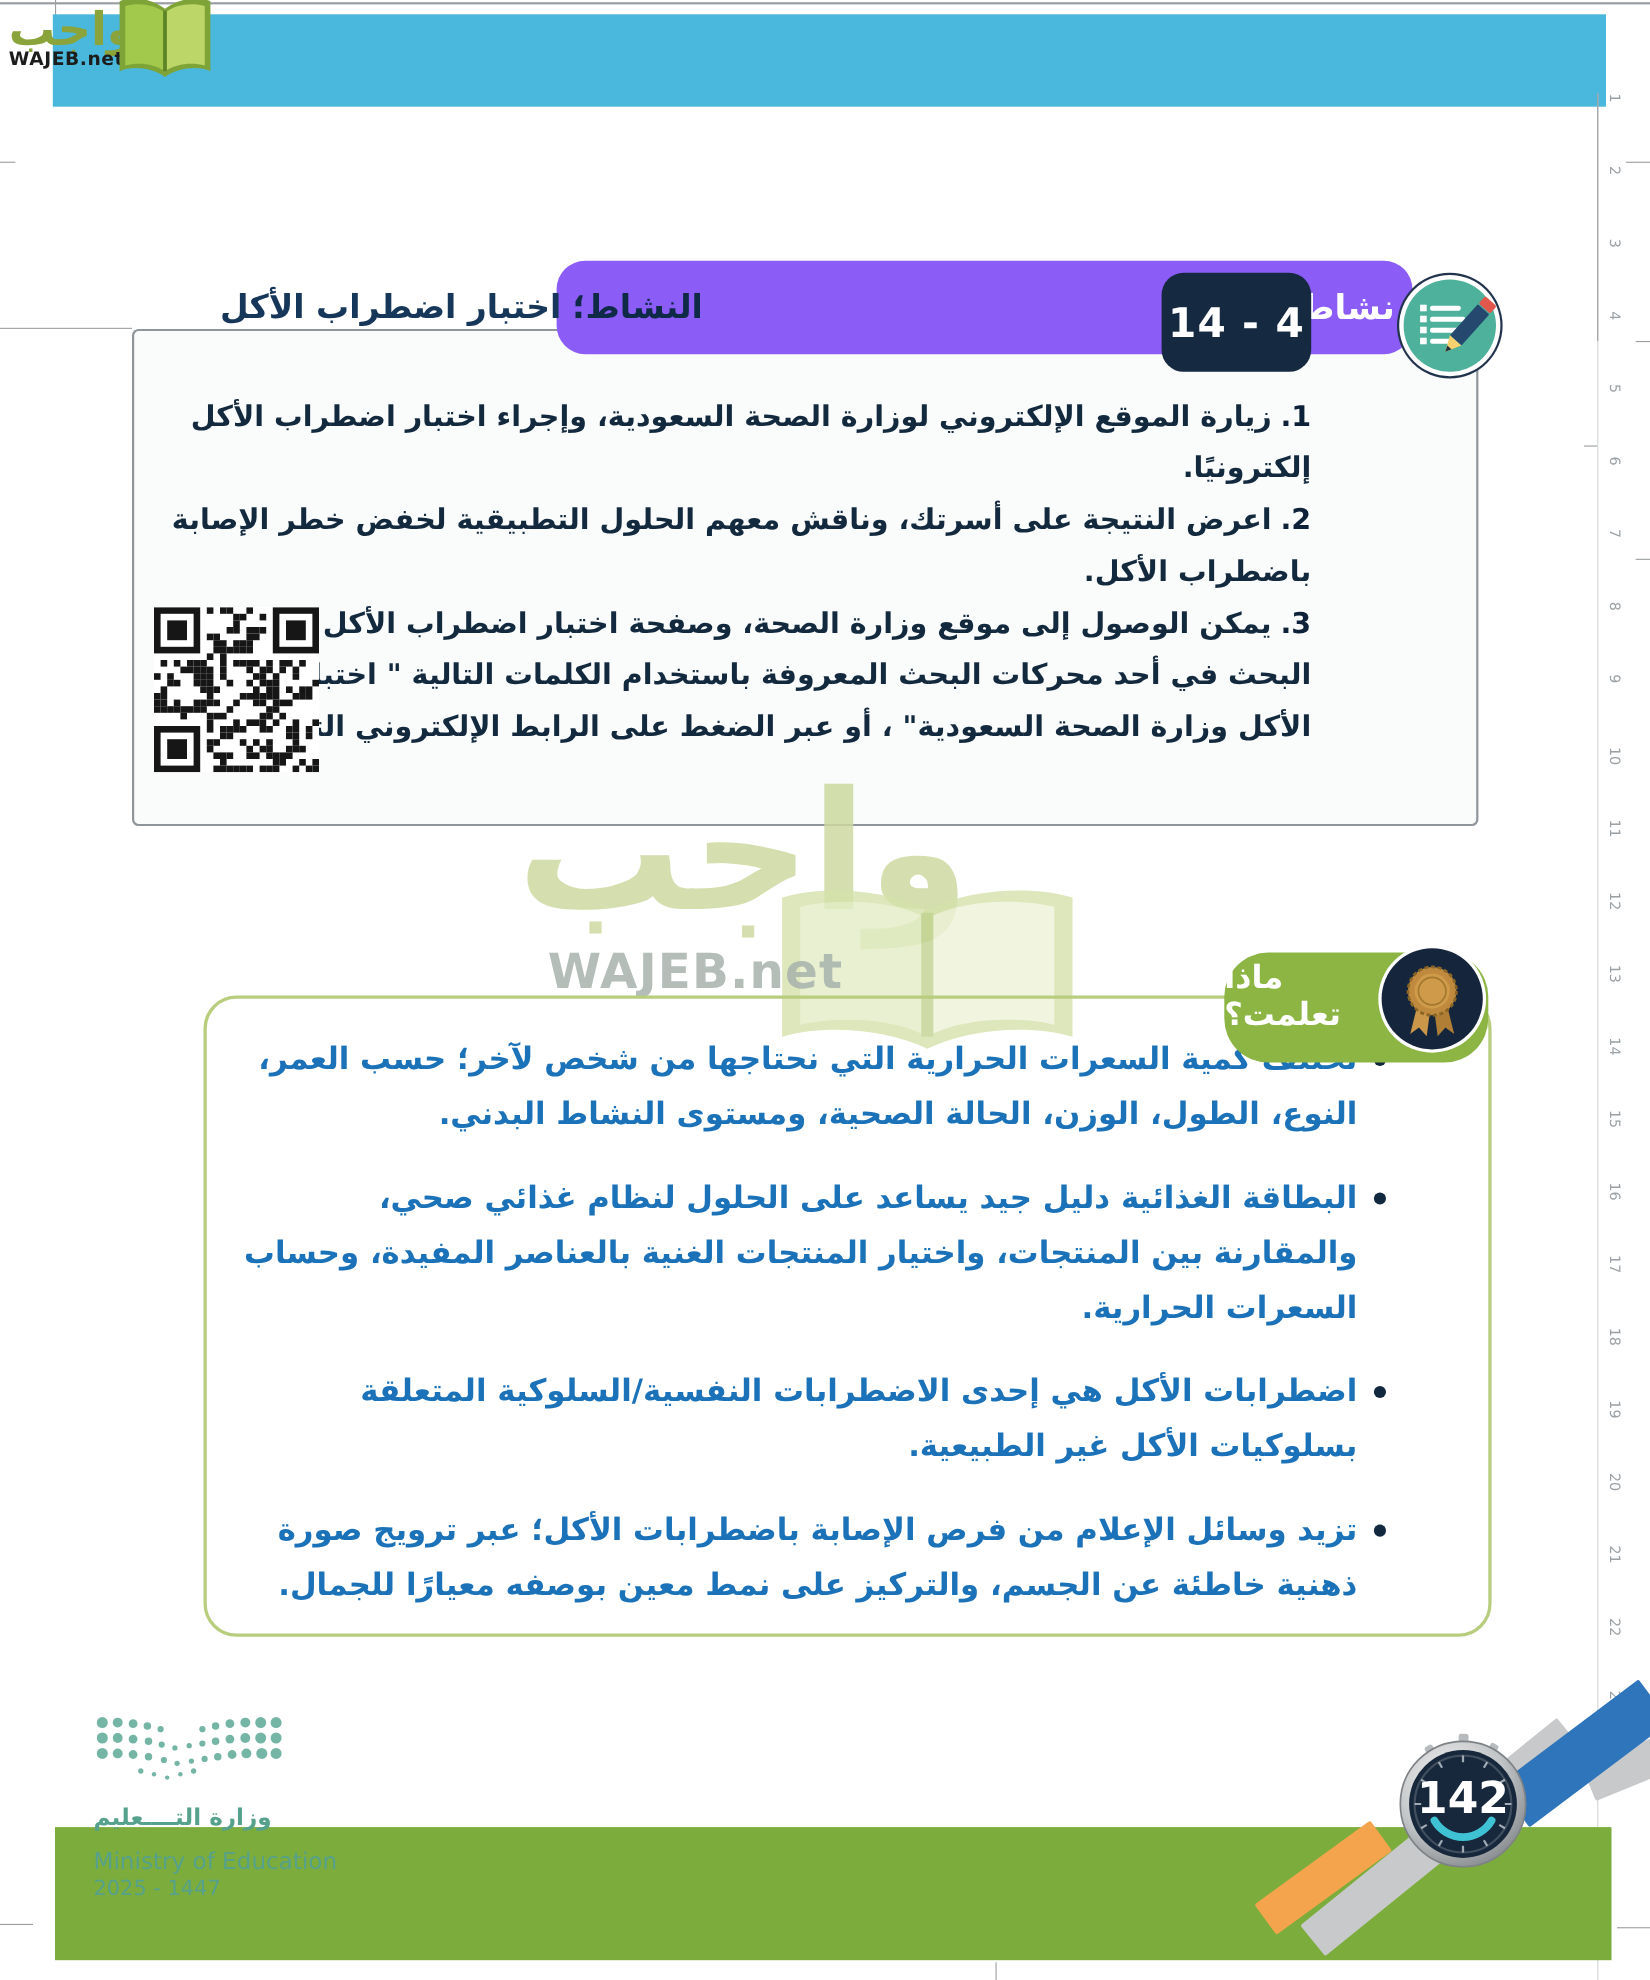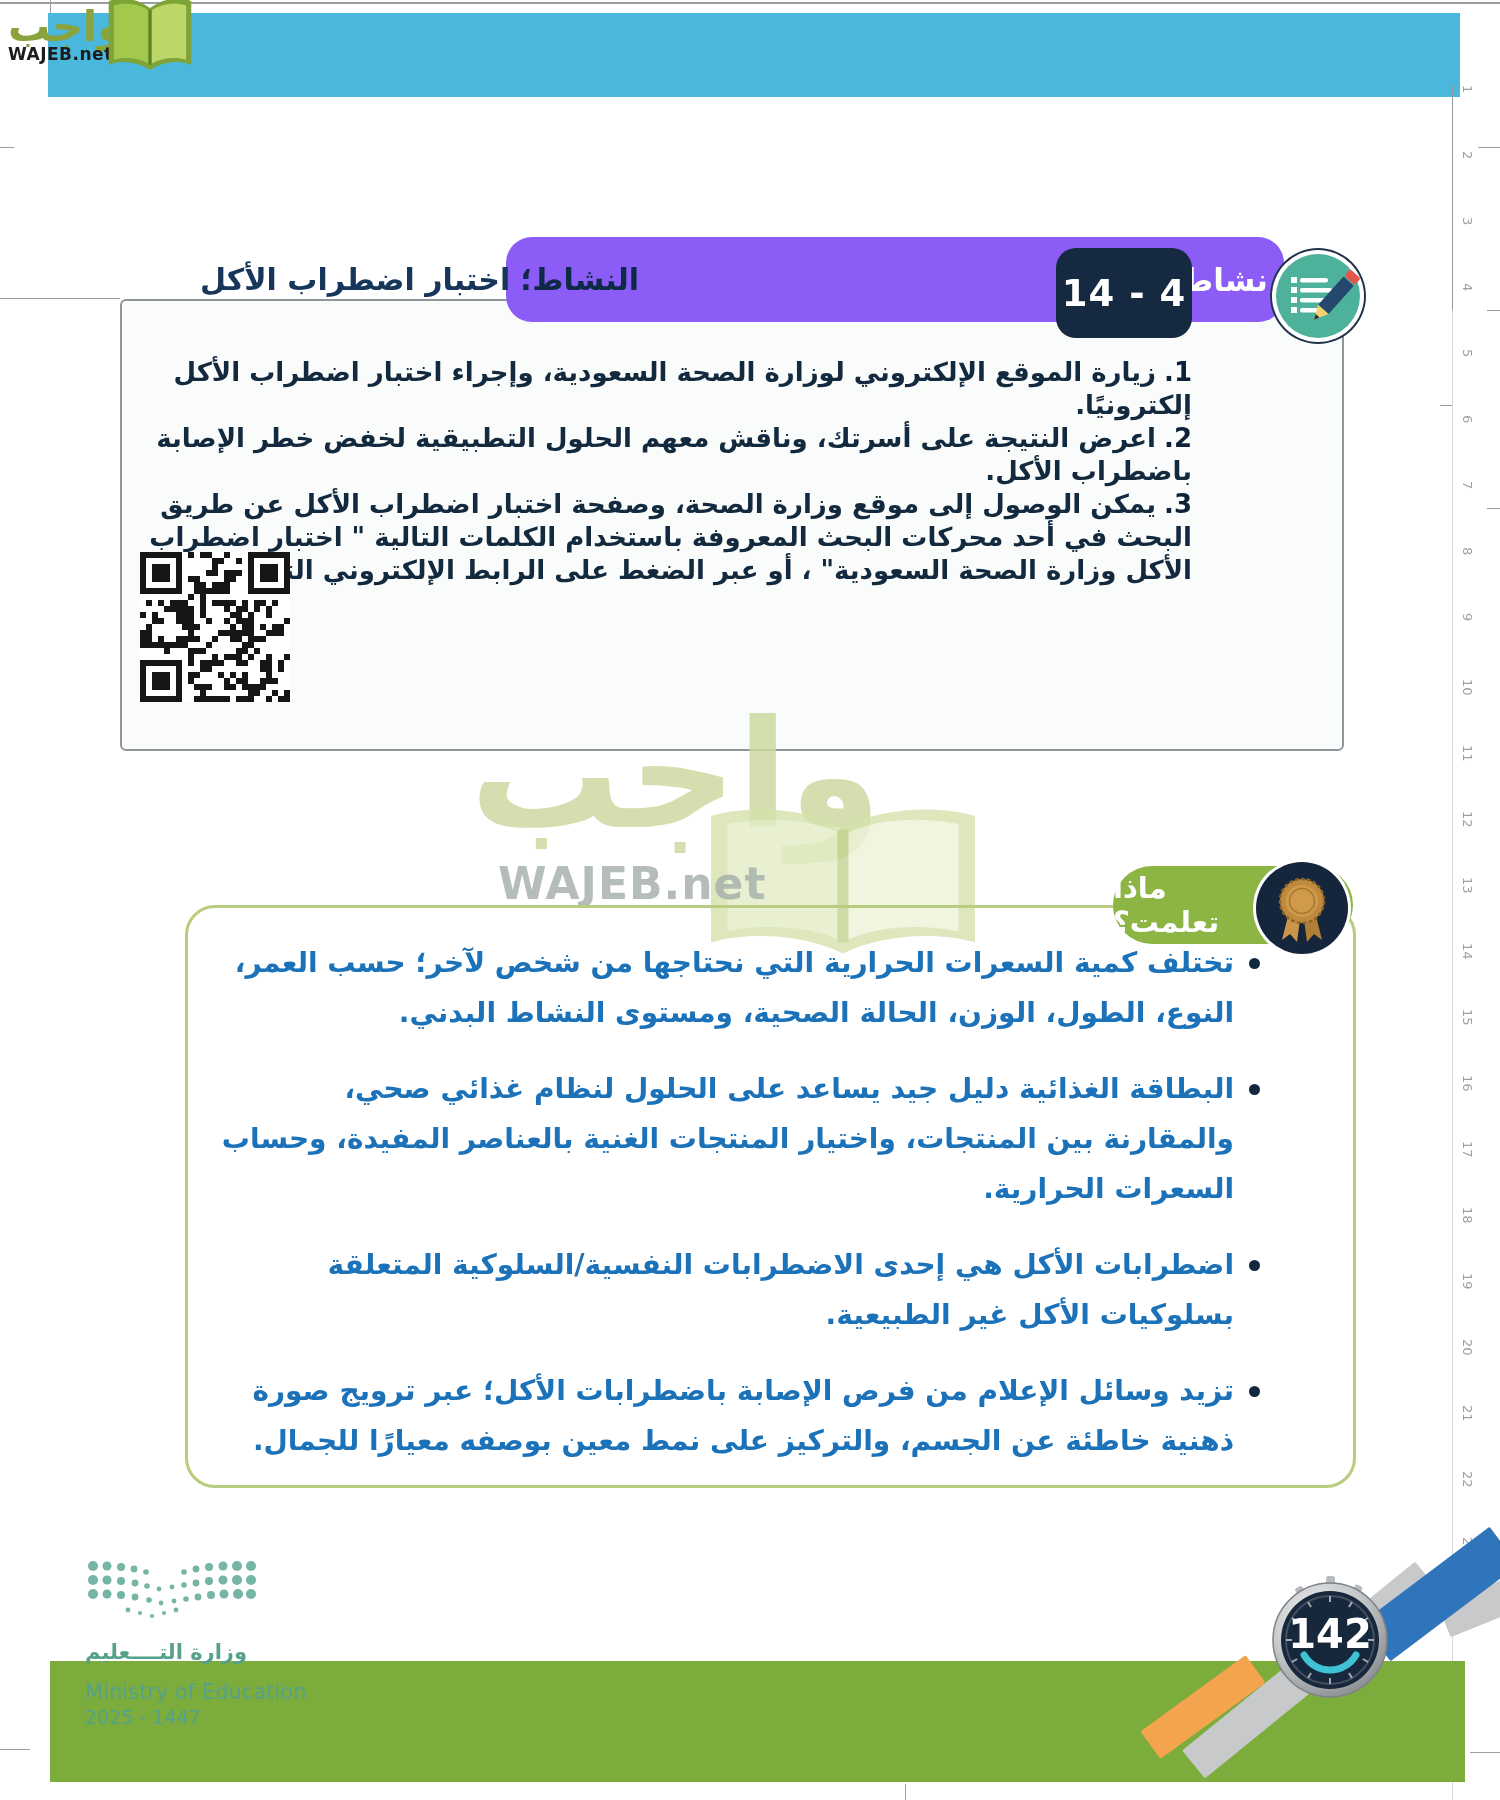--- a/index.html
+++ b/index.html
@@ -31,32 +31,32 @@
   .act-label{position:absolute;right:16px;top:0;height:85px;display:flex;align-items:center;
              font-size:31px;font-weight:bold;color:#ffffff;}
   .act-num{position:absolute;left:1056px;top:248px;width:136px;height:90px;background:#152940;border-radius:20px;
            display:flex;align-items:center;justify-content:center;color:#fff;font-size:37px;font-weight:bold;letter-spacing:1px;}
   .act-title{position:absolute;left:200px;top:237px;width:836px;height:85px;display:flex;align-items:center;justify-content:flex-end;
              font-size:30px;font-weight:800;color:#16365a;}
   .act-title .lead{color:#0e2a47;margin-left:10px;}
   .act-icon{position:absolute;left:1276px;top:254px;width:84px;height:84px;border-radius:50%;background:#4db19c;
             box-shadow:0 0 0 4px #ffffff,0 0 0 6px #22334d;}
   .act-items{position:absolute;left:146px;top:356px;width:1046px;direction:rtl;text-align:right;
-             font-size:26px;font-weight:700;color:#13293e;line-height:33px;}
+             font-size:26px;font-weight:700;color:#13293e;line-height:47px;}
   .act-items .num{font-weight:800;color:#0d2238;margin-left:8px;}
   .qr{position:absolute;left:140px;top:552px;width:150px;height:150px;background:#fff;}
 
   
   .wm{position:absolute;pointer-events:none;}
   .wm-ar{left:470px;top:700px;width:390px;text-align:left;font-size:150px;font-weight:bold;color:#cdd9a0;opacity:.85;line-height:1;}
   .wm-net{left:498px;top:858px;font-size:44px;font-weight:bold;color:#a7b2ac;opacity:.85;letter-spacing:1px;}
 
   
   .learnbox{position:absolute;left:185px;top:905px;width:1165px;height:577px;border:3px solid #b9cd7f;border-radius:30px;background:transparent;}
-  .learn-pill{position:absolute;left:1113px;top:866px;width:240px;height:78px;background:#8cb544;border-radius:40px;}
+  .learn-pill{position:absolute;left:1113px;top:866px;width:240px;height:100px;background:#8cb544;border-radius:40px;}
   .learn-pill-label{position:absolute;left:0;top:0;width:150px;height:78px;display:flex;align-items:center;justify-content:center;
                     font-size:29px;font-weight:bold;color:#ffffff;}
   .learn-medal{position:absolute;left:1256px;top:862px;width:92px;height:92px;border-radius:50%;background:#15263c;
                box-shadow:0 0 0 3px #fff;}
   .bullets{position:absolute;left:210px;top:938px;width:1050px;direction:rtl;}
   .bullet{display:flex;gap:15px;margin-bottom:26px;align-items:flex-start;}
   .bullet .dot{flex:0 0 auto;width:11px;height:11px;border-radius:50%;background:#12283f;margin-top:20px;}
   .bullet .btxt{font-size:28px;font-weight:bold;color:#1b72b8;line-height:50px;text-align:right;}
 
   

